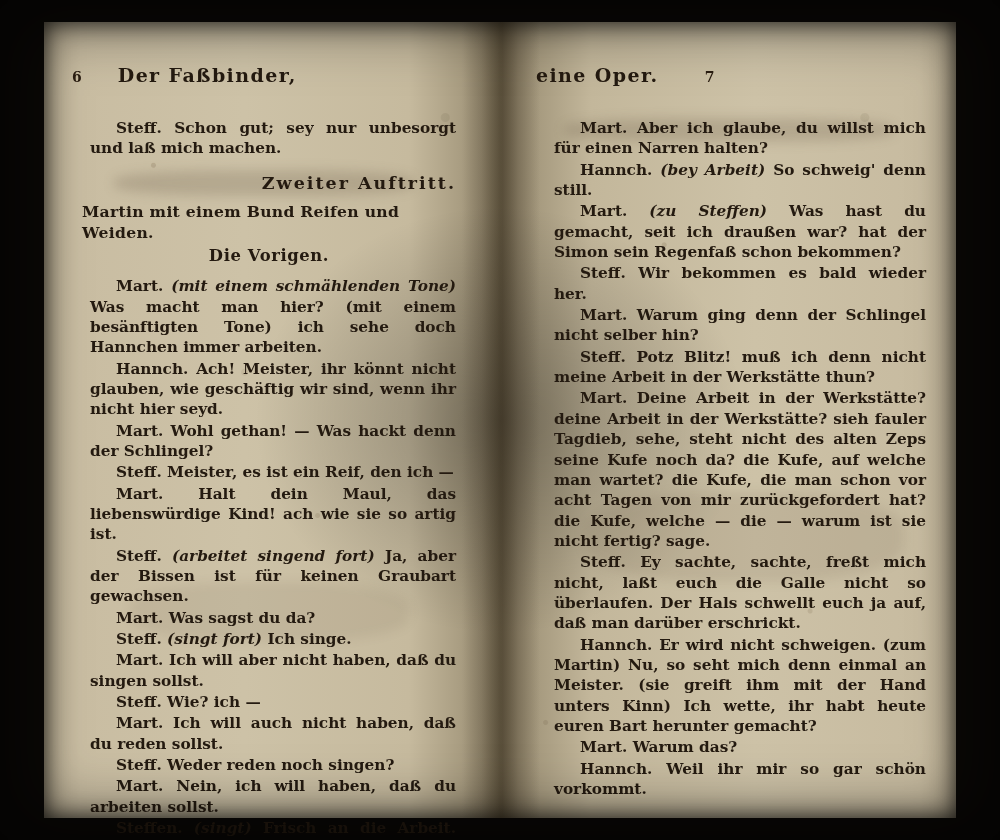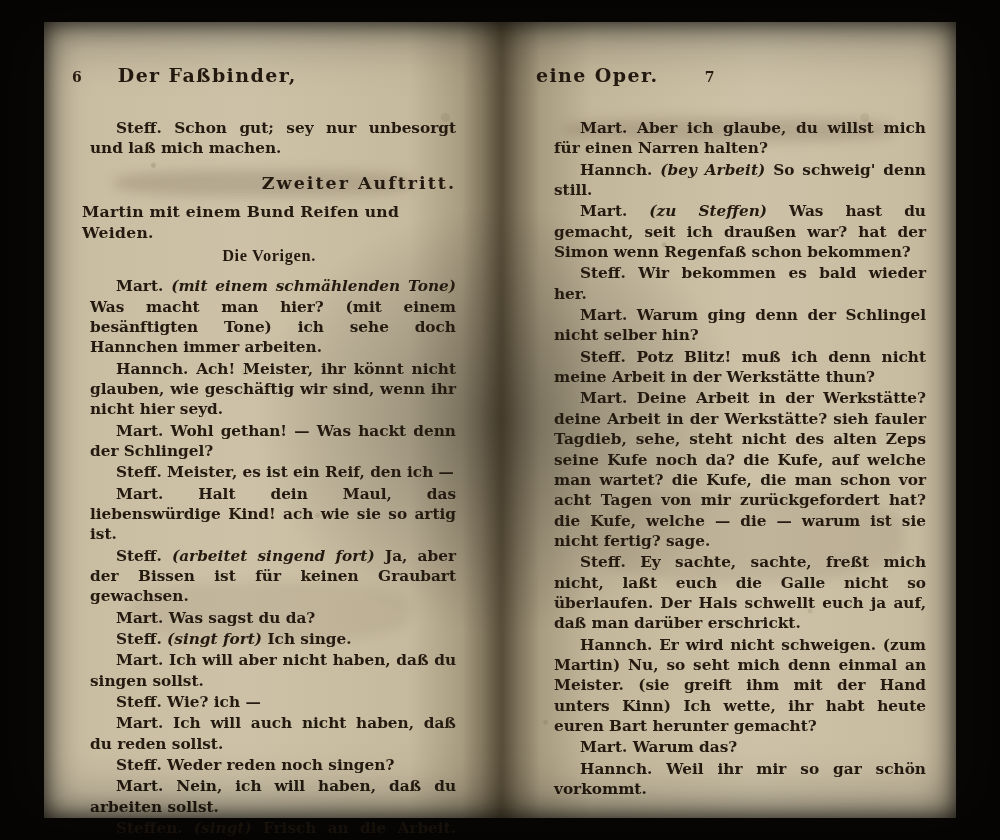--- a/index.html
+++ b/index.html
@@ -145,21 +145,20 @@
     letter-spacing: .3px;
   }
   .scene-persons .nm { font-weight: bold; }
   .scene-prev {
     text-align: center;
     font-weight: bold;
     font-size: 16.4px;
     margin: 0 0 9px 0;
     text-indent: 0;
     letter-spacing: .6px;
-    font-family: Liberation Serif, serif;
   }
 
   
   .fraktur {
     font-family: "DejaVu Serif", serif;
     font-weight: 600;
     transform: none;
   }
 
   .vignette {
@@ -210,21 +209,21 @@
     </div>
 
     <div class="page-col page-right">
       <div class="running-head rh-right">
         <span class="head-title fraktur">eine Oper.</span>
         <span class="folio fraktur">7</span>
       </div>
       <div class="textblock fraktur" id="right-text">
           <p class="para"><span class="speaker">Mart.</span> <span>Aber ich glaube, du willst mich für einen Narren halten?</span></p>
           <p class="para"><span class="speaker">Hannch.</span> <span class="stage">(bey Arbeit)</span> <span>So schweig' denn still.</span></p>
-          <p class="para"><span class="speaker">Mart.</span> <span class="stage">(zu Steffen)</span> <span>Was hast du gemacht, seit ich draußen war? hat der Simon wenn Regenfaß schon bekommen?</span></p>
+          <p class="para"><span class="speaker">Mart.</span> <span class="stage">(zu Steffen)</span> <span>Was hast du gemacht, seit ich draußen war? hat der Simon sein Regenfaß schon bekommen?</span></p>
           <p class="para"><span class="speaker">Steff.</span> <span>Wir bekommen es bald wieder her.</span></p>
           <p class="para"><span class="speaker">Mart.</span> <span>Warum ging denn der Schlingel nicht selber hin?</span></p>
           <p class="para"><span class="speaker">Steff.</span> <span>Potz Blitz! muß ich denn nicht meine Arbeit in der Werkstätte thun?</span></p>
           <p class="para"><span class="speaker">Mart.</span> <span>Deine Arbeit in der Werkstätte? deine Arbeit in der Werkstätte? sieh fauler Tagdieb, sehe, steht nicht des alten Zeps seine Kufe noch da? die Kufe, auf welche man wartet? die Kufe, die man schon vor acht Tagen von mir zurückgefordert hat? die Kufe, welche — die — warum ist sie nicht fertig? sage.</span></p>
           <p class="para"><span class="speaker">Steff.</span> <span>Ey sachte, sachte, freßt mich nicht, laßt euch die Galle nicht so überlaufen. Der Hals schwellt euch ja auf, daß man darüber erschrickt.</span></p>
           <p class="para"><span class="speaker">Hannch.</span> <span>Er wird nicht schweigen. (zum Martin) Nu, so seht mich denn einmal an Meister. (sie greift ihm mit der Hand unters Kinn) Ich wette, ihr habt heute euren Bart herunter gemacht?</span></p>
           <p class="para"><span class="speaker">Mart.</span> <span>Warum das?</span></p>
           <p class="para"><span class="speaker">Hannch.</span> <span>Weil ihr mir so gar schön vorkommt.</span></p>
         </div>
     </div>

